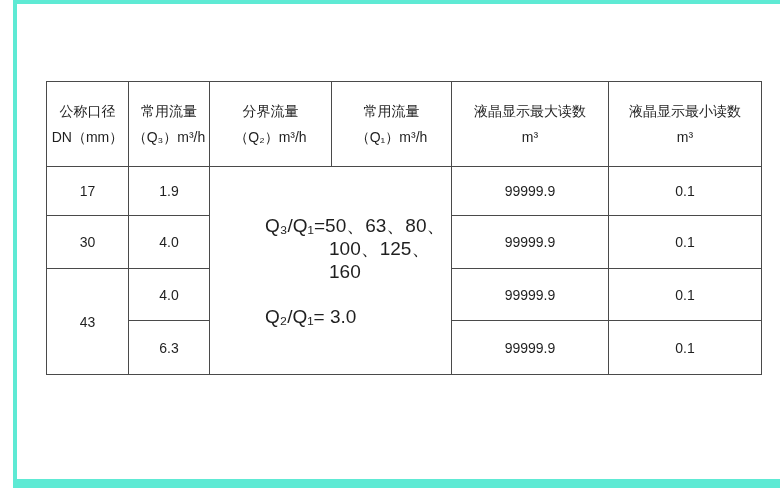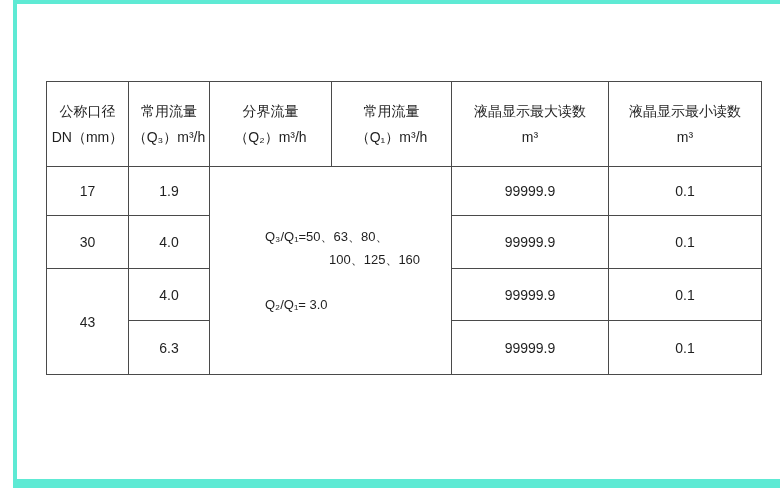--- a/index.html
+++ b/index.html
@@ -42,21 +42,21 @@
   tr.header-row { height: 85px; }
   tr.row-1 { height: 49px; }
   tr.row-2 { height: 53px; }
   tr.row-3 { height: 52px; }
   tr.row-4 { height: 54px; }
   .hdr-line { line-height: 26px; }
   td.note-cell { vertical-align: middle; }
   .note-block {
     text-align: left;
     padding-left: 55px;
-    font-size: 13px;
+    font-size: 19px;
     line-height: 23px;
   }
   .note-line2 { margin-left: 64px; }
   .note-gap { height: 22px; }
 </style>
 </head>
 <body>
 
 <div class="frame">
   <div class="page"></div>

